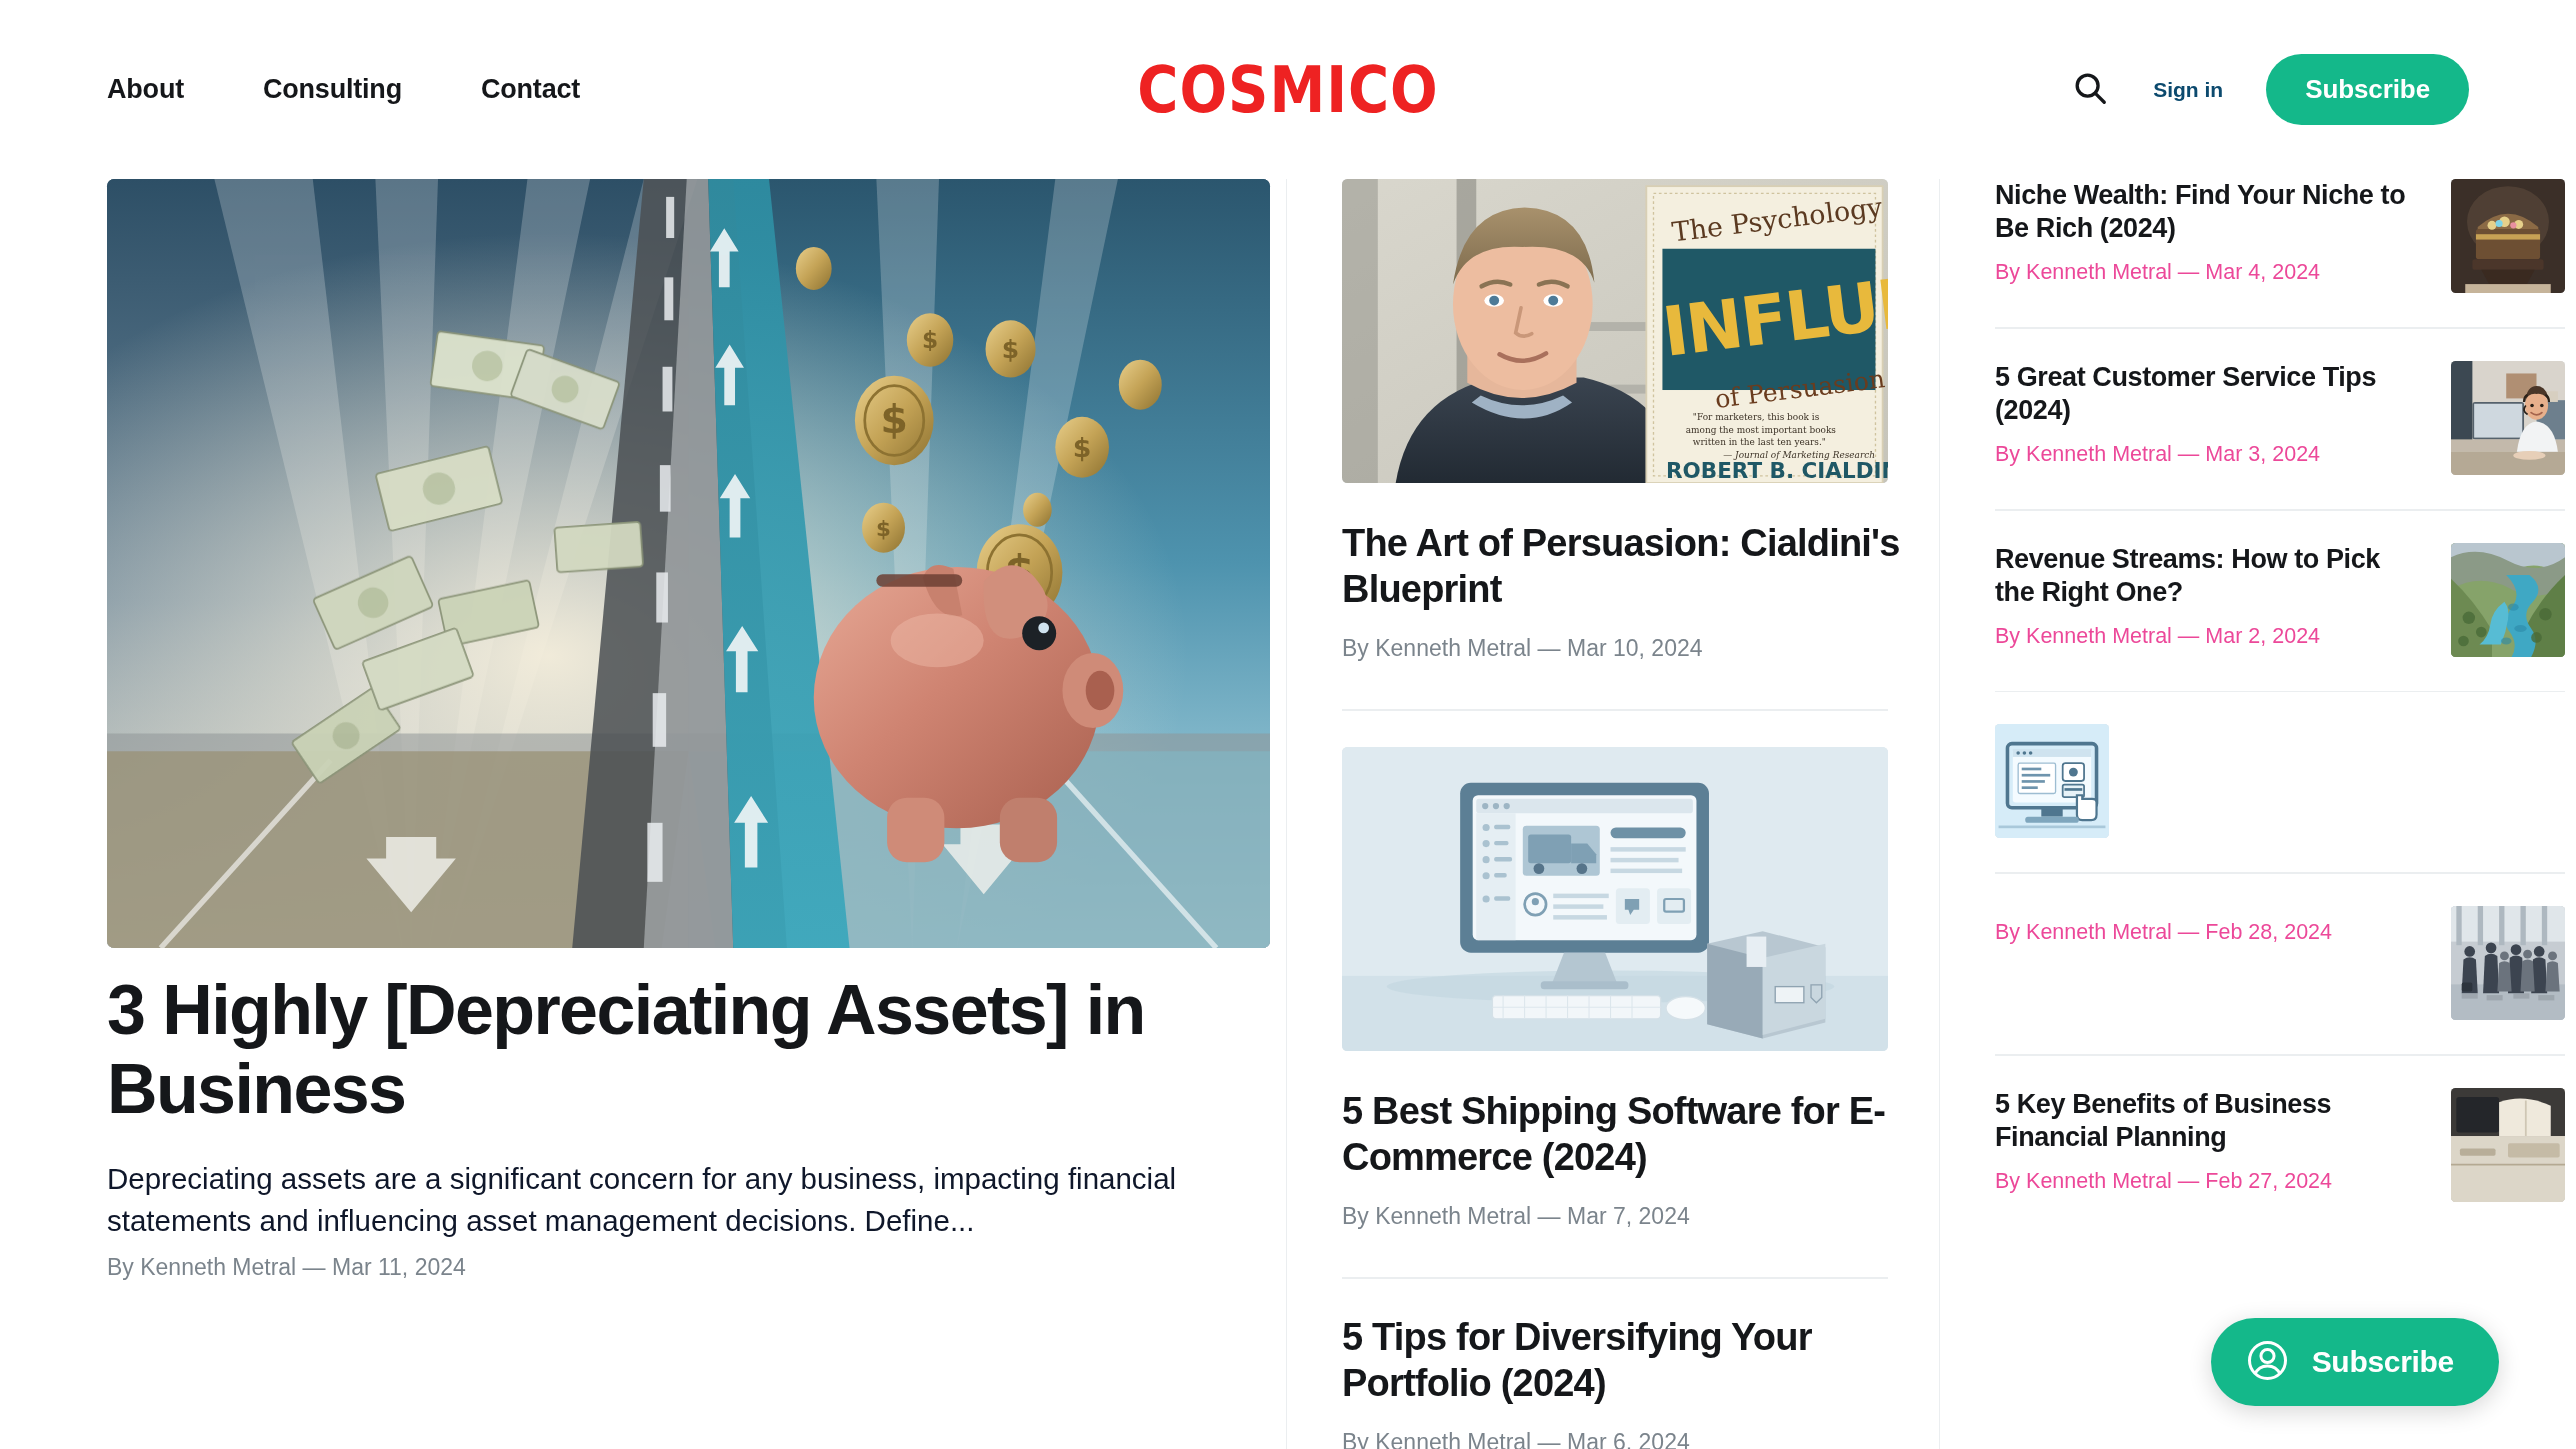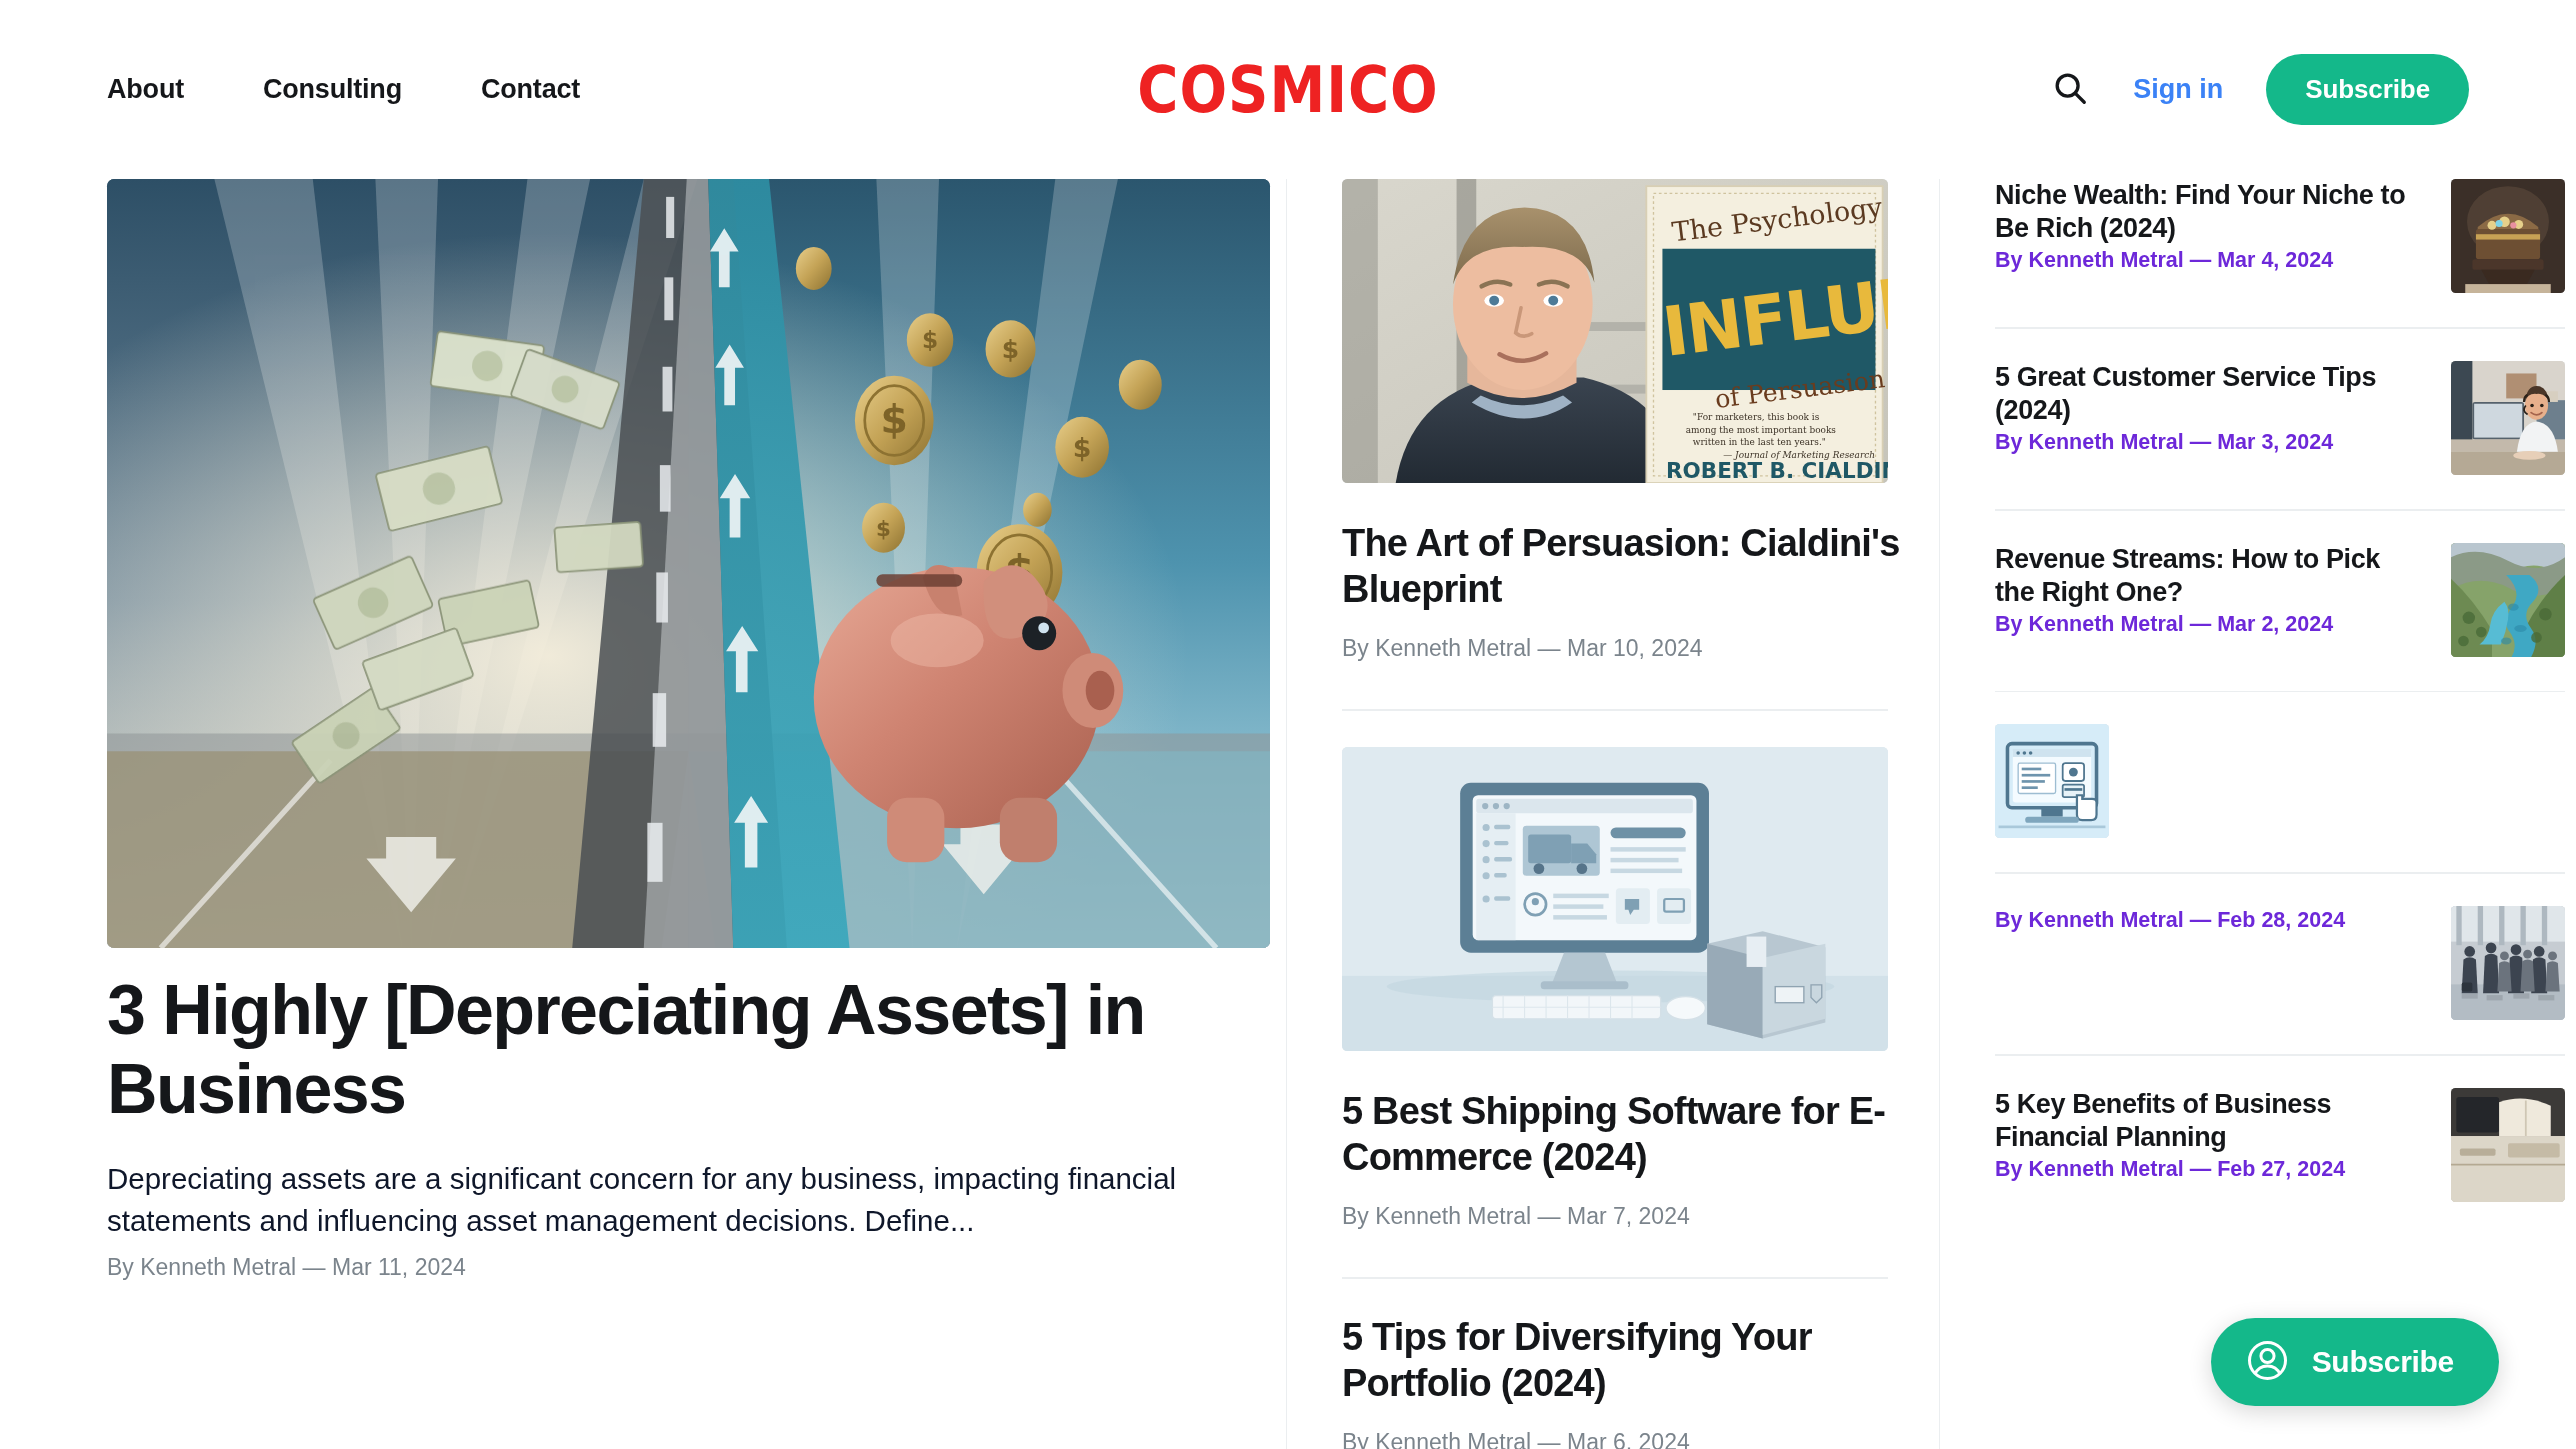--- a/index.html
+++ b/index.html
@@ -48,23 +48,23 @@
     display:flex;
     align-items:center;
     gap:43px;
   }
   .search-btn{
     width:41px;height:41px;
     display:flex;align-items:center;justify-content:center;
     cursor:pointer;background:none;border:none;
   }
   .signin-link{
-    font-size:27px;
+    font-size:21px;
     font-weight:600;
-    color:#3b82f6;
+    color:#0c4a6e;
     text-decoration:none;
     cursor:pointer;
     white-space:nowrap;
   }
   .subscribe-btn{
     background:#14b88a;
     color:#ffffff;
     font-size:26px;
     font-weight:700;
     border:none;
@@ -168,25 +168,24 @@
   }
   .side-text{ flex:1 1 auto; min-width:0; }
   .side-title{
     font-size:27px;
     line-height:1.24;
     font-weight:800;
     letter-spacing:-0.4px;
     color:#15171a;
   }
   .side-byline{
-    margin-top:0;
+    margin-top:12px;
     font-size:21.5px;
     line-height:1.38;
-    color:#6d28d9;
-    font-weight:bold;
+    color:#ec4899;
   }
   .side-thumb{
     flex:0 0 114px;
     width:114px;height:114px;
     border-radius:4.5px;overflow:hidden;position:relative;
     background:#d8dde1;
   }
   .side-sep{
     height:1.8px;background:#ebeef0;
     margin:34px 0 32px 0;

